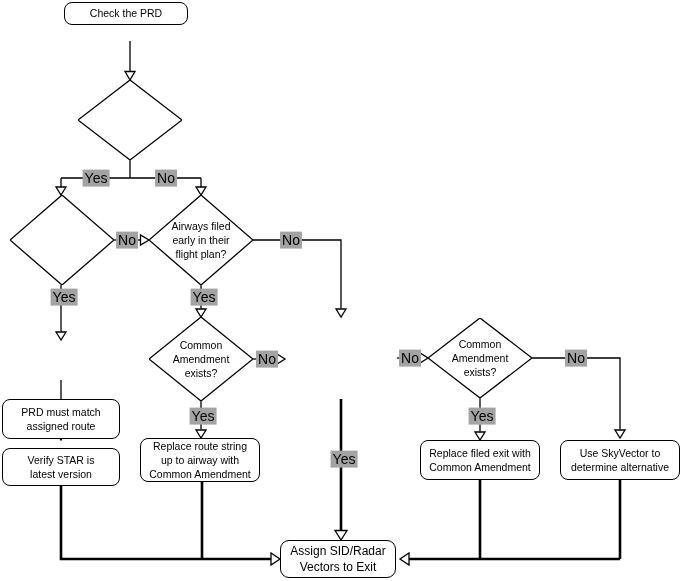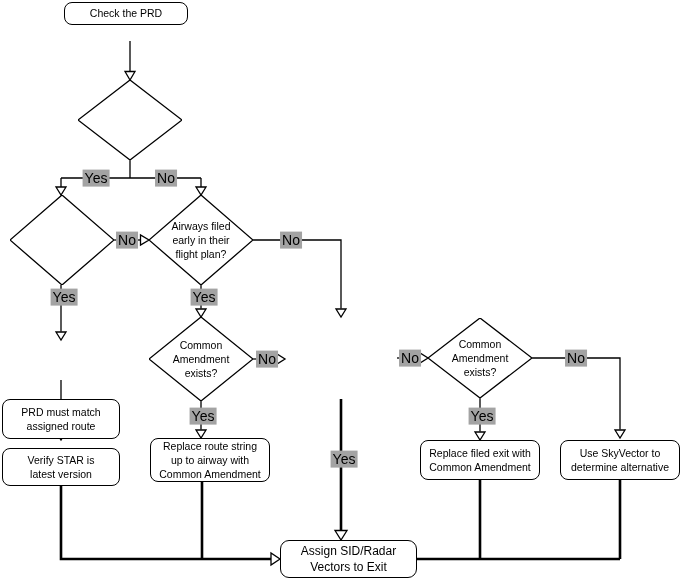--- a/index.html
+++ b/index.html
@@ -88,37 +88,37 @@
   <div class="node box" style="left:2px;top:356px;width:118px;height:40px;margin-top:43px;">
     <div class="label">PRD must match
 assigned route</div>
   </div>
 
   <div class="node box" style="left:2px;top:448px;width:118px;height:38px;">
     <div class="label">Verify STAR is
 latest version</div>
   </div>
 
-  <div class="node box" style="left:150px;top:438px;width:120px;height:44px;">
+  <div class="node box" style="left:140px;top:438px;width:120px;height:44px;">
     <div class="label">Replace route string
 up to airway with
 Common Amendment</div>
   </div>
 
   <div class="node box" style="left:420px;top:440px;width:120px;height:40px;">
     <div class="label">Replace filed exit with
 Common Amendment</div>
   </div>
 
   <div class="node box" style="left:560px;top:440px;width:120px;height:40px;">
     <div class="label">Use SkyVector to
 determine alternative</div>
   </div>
 
-  <div class="node box big" style="left:280px;top:540px;width:137px;height:38px;">
+  <div class="node box big" style="left:280px;top:540px;width:116px;height:38px;">
     <div class="label">Assign SID/Radar
 Vectors to Exit</div>
   </div>
 
   <div class="node diamond" style="left:78px;top:80px;width:104px;height:80px;">
     <svg class="dshape" viewBox="0 0 100 100" preserveAspectRatio="none">
         <polygon points="50,0 100,50 50,100 0,50"></polygon>
       </svg>
   </div>
 

